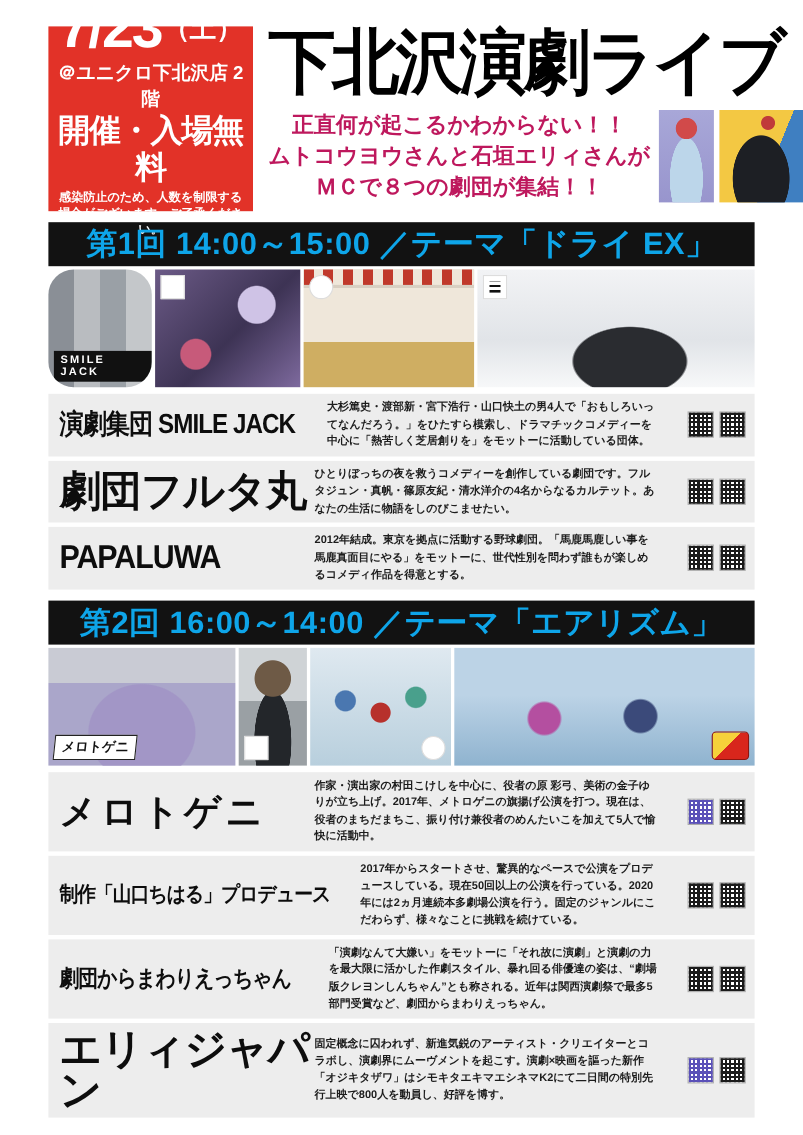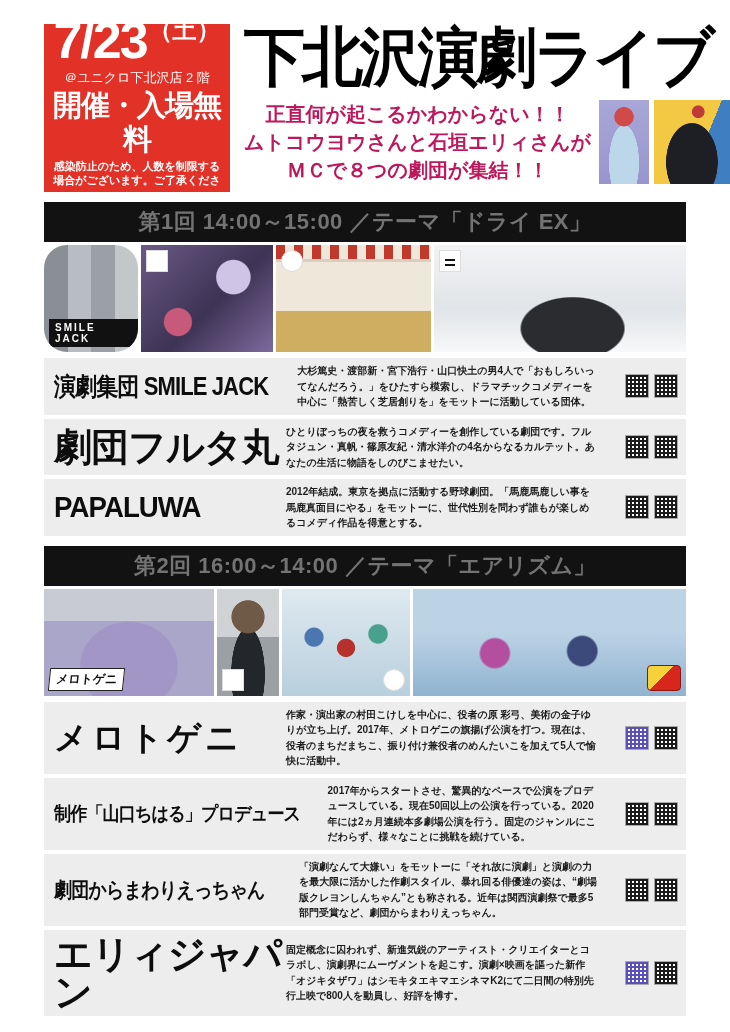--- a/index.html
+++ b/index.html
@@ -4,43 +4,43 @@
 <style>
   html,body{margin:0;padding:0;background:#ffffff;}
   *{box-sizing:border-box;}
   body{font-family:"Liberation Sans","DejaVu Sans",sans-serif;color:#111;}
   .poster{width:730px;height:1032px;margin:0 auto;padding:24px 44px 0;overflow:hidden;background:#fff;}
 
   
   .header{display:flex;gap:14px;height:168px;}
   .date-box{flex:0 0 186px;background:#e23228;color:#fff;text-align:center;
     display:flex;flex-direction:column;justify-content:center;padding:6px 4px;}
-  .date-line{display:flex;align-items:flex-start;justify-content:center;gap:2px;}
+  .date-line{display:flex;align-items:center;justify-content:center;gap:2px;}
   .date-big{font-size:52px;font-weight:900;letter-spacing:-2px;line-height:1;}
   .date-day{font-size:24px;font-weight:900;}
-  .venue{font-size:13px;font-weight:400;margin-top:3px;}
+  .venue{font-size:17px;font-weight:700;margin-top:3px;}
   .free{font-size:29px;font-weight:900;letter-spacing:-1px;line-height:1.15;margin-top:2px;}
   .note{font-size:11px;font-weight:700;line-height:1.3;margin-top:3px;}
   .head-right{flex:1;display:flex;flex-direction:column;}
   .main-title{font-size:61px;font-weight:900;letter-spacing:-3px;line-height:1.02;
     white-space:nowrap;transform:scaleY(1.05);transform-origin:top left;color:#000;}
   .catch-row{display:flex;align-items:flex-end;gap:8px;margin-top:14px;}
   .catch{flex:1;font-size:20px;font-weight:900;line-height:1.4;text-align:center;color:#be185d;white-space:nowrap;}
   .mc-photos{display:flex;gap:5px;height:84px;}
   .mc1{width:50px;background:
     radial-gradient(circle at 50% 20%, #d14a4a 0 13%, rgba(0,0,0,0) 14%),
     radial-gradient(ellipse at 50% 75%, #bcd6ea 0 42%, rgba(0,0,0,0) 43%),
     linear-gradient(#a8a7d8,#9895cd);}
   .mc2{width:79px;background:
     radial-gradient(circle at 56% 14%, #c03a3a 0 7%, rgba(0,0,0,0) 8%),
     radial-gradient(ellipse at 48% 74%, #1d1f24 0 44%, rgba(0,0,0,0) 45%),
     linear-gradient(112deg,#f3c843 0 60%, #3f7fc1 60%);}
 
   
-  .bar{height:40px;background:#121212;color:#737373;font-size:22px;font-weight:700;
+  .bar{height:40px;background:#121212;color:#0ea5e9;font-size:28px;font-weight:700;
     text-align:center;line-height:40px;letter-spacing:0.5px;margin-top:10px;white-space:nowrap;}
 
   
   .photo-strip{display:flex;gap:3px;height:107px;margin:3px 0 6px;}
   .ph{position:relative;overflow:hidden;}
   .ph-label-dark{position:absolute;left:5px;bottom:5px;background:#111;color:#fff;
     font-size:10px;font-weight:700;letter-spacing:2px;padding:3px 6px;}
   .ph-label-light{position:absolute;left:5px;bottom:5px;background:#fff;color:#111;
     font-size:12px;font-weight:900;padding:2px 6px;border:1px solid #222;transform:skewX(-6deg);}
   .logo-sq{position:absolute;width:22px;height:22px;background:#fff;border:1px solid #ddd;}

